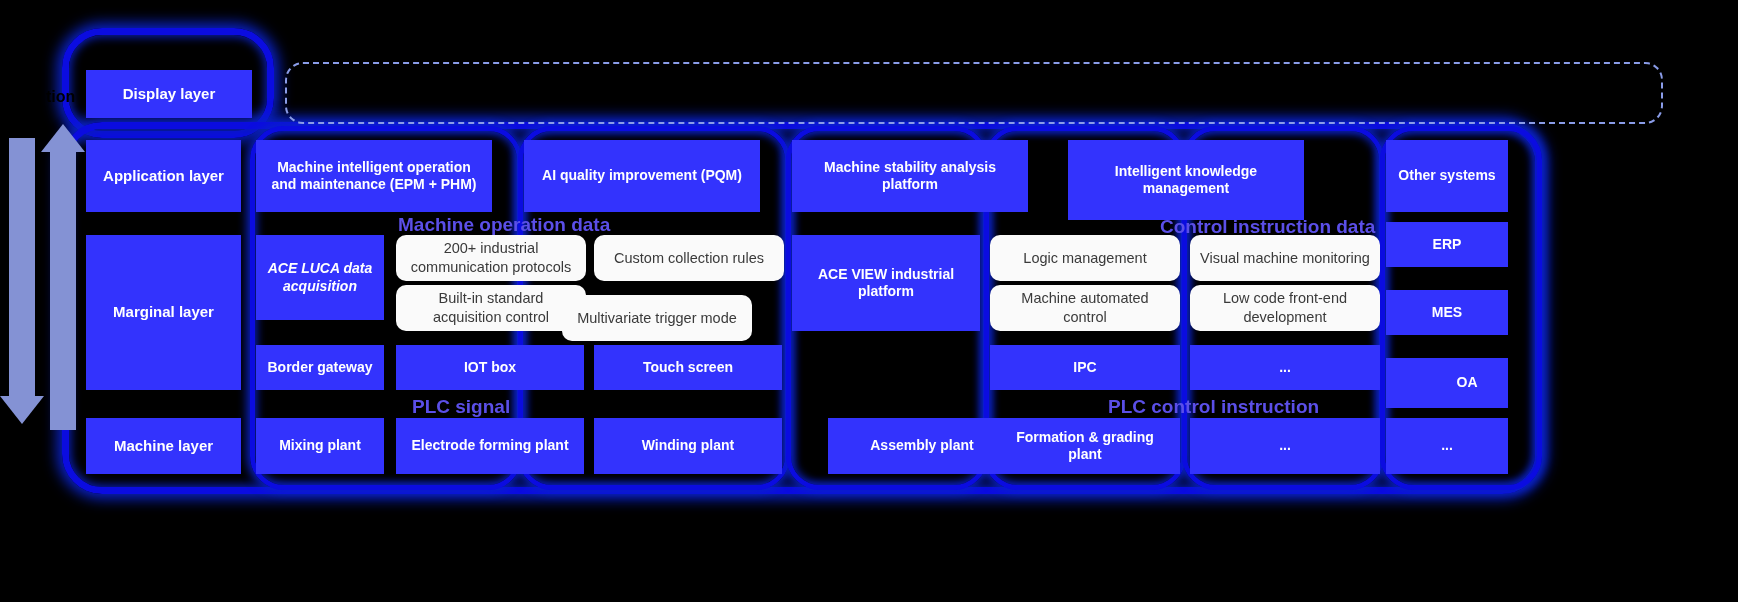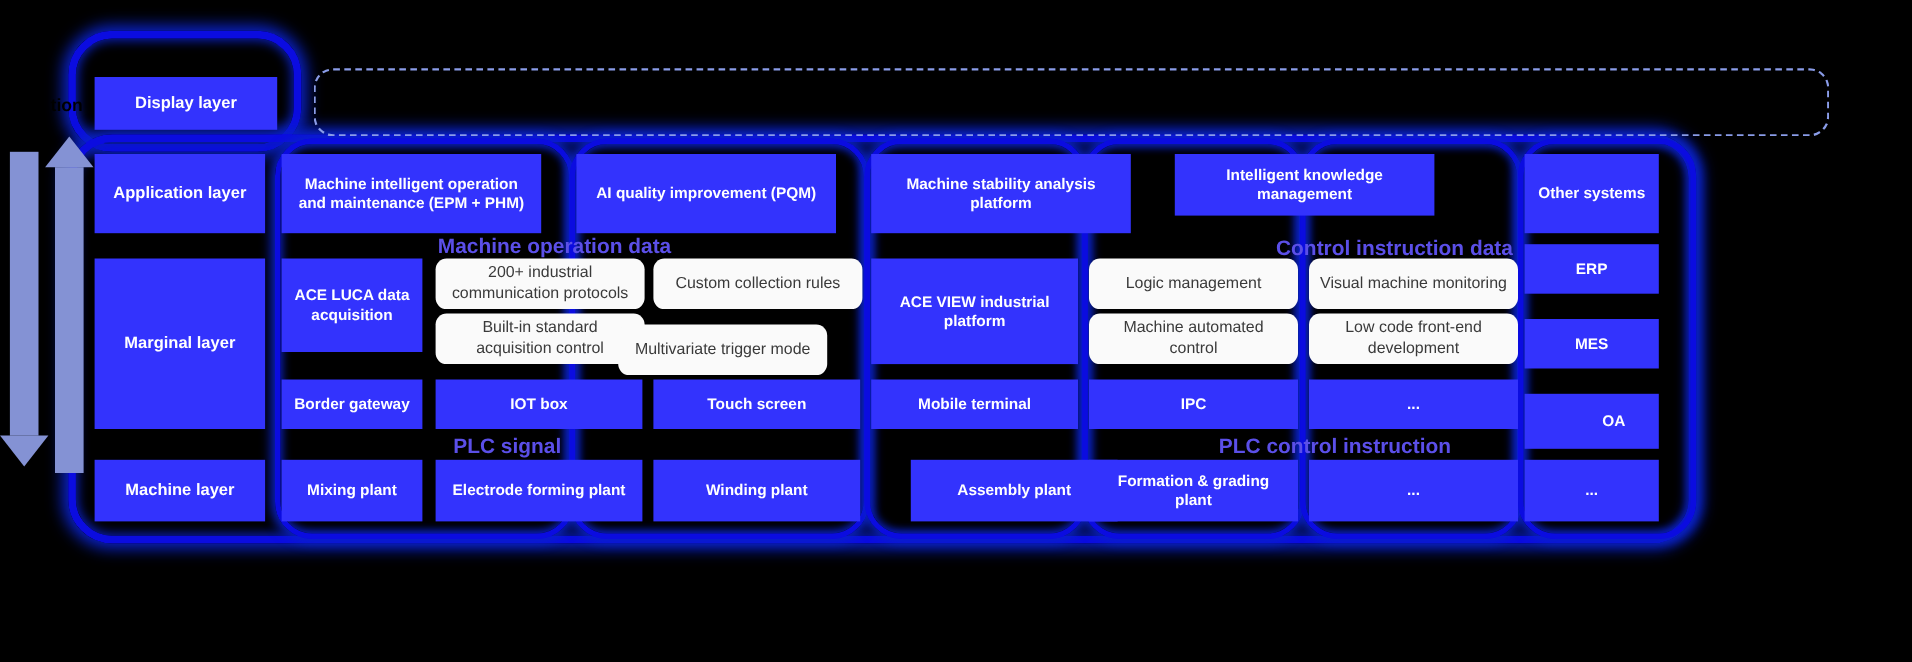--- a/index.html
+++ b/index.html
@@ -111,46 +111,45 @@
 
   <div class="cut-text" style="left:46px; top:88px;">tion</div>
 
   <div class="cell" style="left:86px; top:70px; width:166px; height:48px;">Display layer</div>
 
   <div class="cell" style="left:86px; top:140px; width:155px; height:72px;">Application layer</div>
 
   <div class="cell small" style="left:256px; top:140px; width:236px; height:72px;">Machine intelligent operation and maintenance (EPM + PHM)</div>
   <div class="cell small" style="left:524px; top:140px; width:236px; height:72px;">AI quality improvement (PQM)</div>
   <div class="cell small" style="left:792px; top:140px; width:236px; height:72px;">Machine stability analysis platform</div>
-  <div class="cell small" style="left:1068px; top:140px; width:236px; height:56px;">Intelligent knowledge management</div>
+  <div class="cell small" style="left:1068px; top:140px; width:236px; height:80px;">Intelligent knowledge management</div>
   <div class="cell small" style="left:1386px; top:140px; width:122px; height:72px;">Other systems</div>
 
   <div class="plabel" style="left:398px; top:214px;">Machine operation data</div>
   <div class="plabel" style="left:1160px; top:216px;">Control instruction data</div>
 
   <div class="cell" style="left:86px; top:235px; width:155px; height:155px;">Marginal layer</div>
 
-  <div class="cell small" style="left:256px; top:235px; width:128px; height:85px;">ACE LUCA data acquisition</div>
+  <div class="cell small" style="left:256px; top:235px; width:128px; height:85px;font-style:italic;">ACE LUCA data acquisition</div>
 
   <div class="wcell" style="left:396px; top:235px; width:190px; height:46px;">200+ industrial communication protocols</div>
   <div class="wcell" style="left:594px; top:235px; width:190px; height:46px;">Custom collection rules</div>
   <div class="wcell" style="left:396px; top:285px; width:190px; height:46px;">Built-in standard acquisition control</div>
   <div class="wcell" style="left:562px; top:285px; width:190px; height:46px;margin-top:10px;">Multivariate trigger mode</div>
 
   <div class="cell small" style="left:792px; top:235px; width:188px; height:96px;">ACE VIEW industrial platform</div>
 
   <div class="wcell" style="left:990px; top:235px; width:190px; height:46px;">Logic management</div>
   <div class="wcell" style="left:1190px; top:235px; width:190px; height:46px;">Visual machine monitoring</div>
   <div class="wcell" style="left:990px; top:285px; width:190px; height:46px;">Machine automated control</div>
   <div class="wcell" style="left:1190px; top:285px; width:190px; height:46px;">Low code front-end development</div>
 
   <div class="cell small" style="left:256px; top:345px; width:128px; height:45px;">Border gateway</div>
   <div class="cell small" style="left:396px; top:345px; width:188px; height:45px;">IOT box</div>
   <div class="cell small" style="left:594px; top:345px; width:188px; height:45px;">Touch screen</div>
-  <div class="cell small" style="left:792px; top:345px; width:188px; height:45px;">Mobile terminal</div>
   <div class="cell small" style="left:990px; top:345px; width:190px; height:45px;">IPC</div>
   <div class="cell small" style="left:1190px; top:345px; width:190px; height:45px;">...</div>
 
   <div class="cell small" style="left:1386px; top:222px; width:122px; height:45px;">ERP</div>
   <div class="cell small" style="left:1386px; top:290px; width:122px; height:45px;">MES</div>
   <div class="cell small" style="left:1386px; top:358px; width:122px; height:50px;padding-left:48px;">OA</div>
 
   <div class="plabel" style="left:412px; top:396px;">PLC signal</div>
   <div class="plabel" style="left:1108px; top:396px;">PLC control instruction</div>
 

